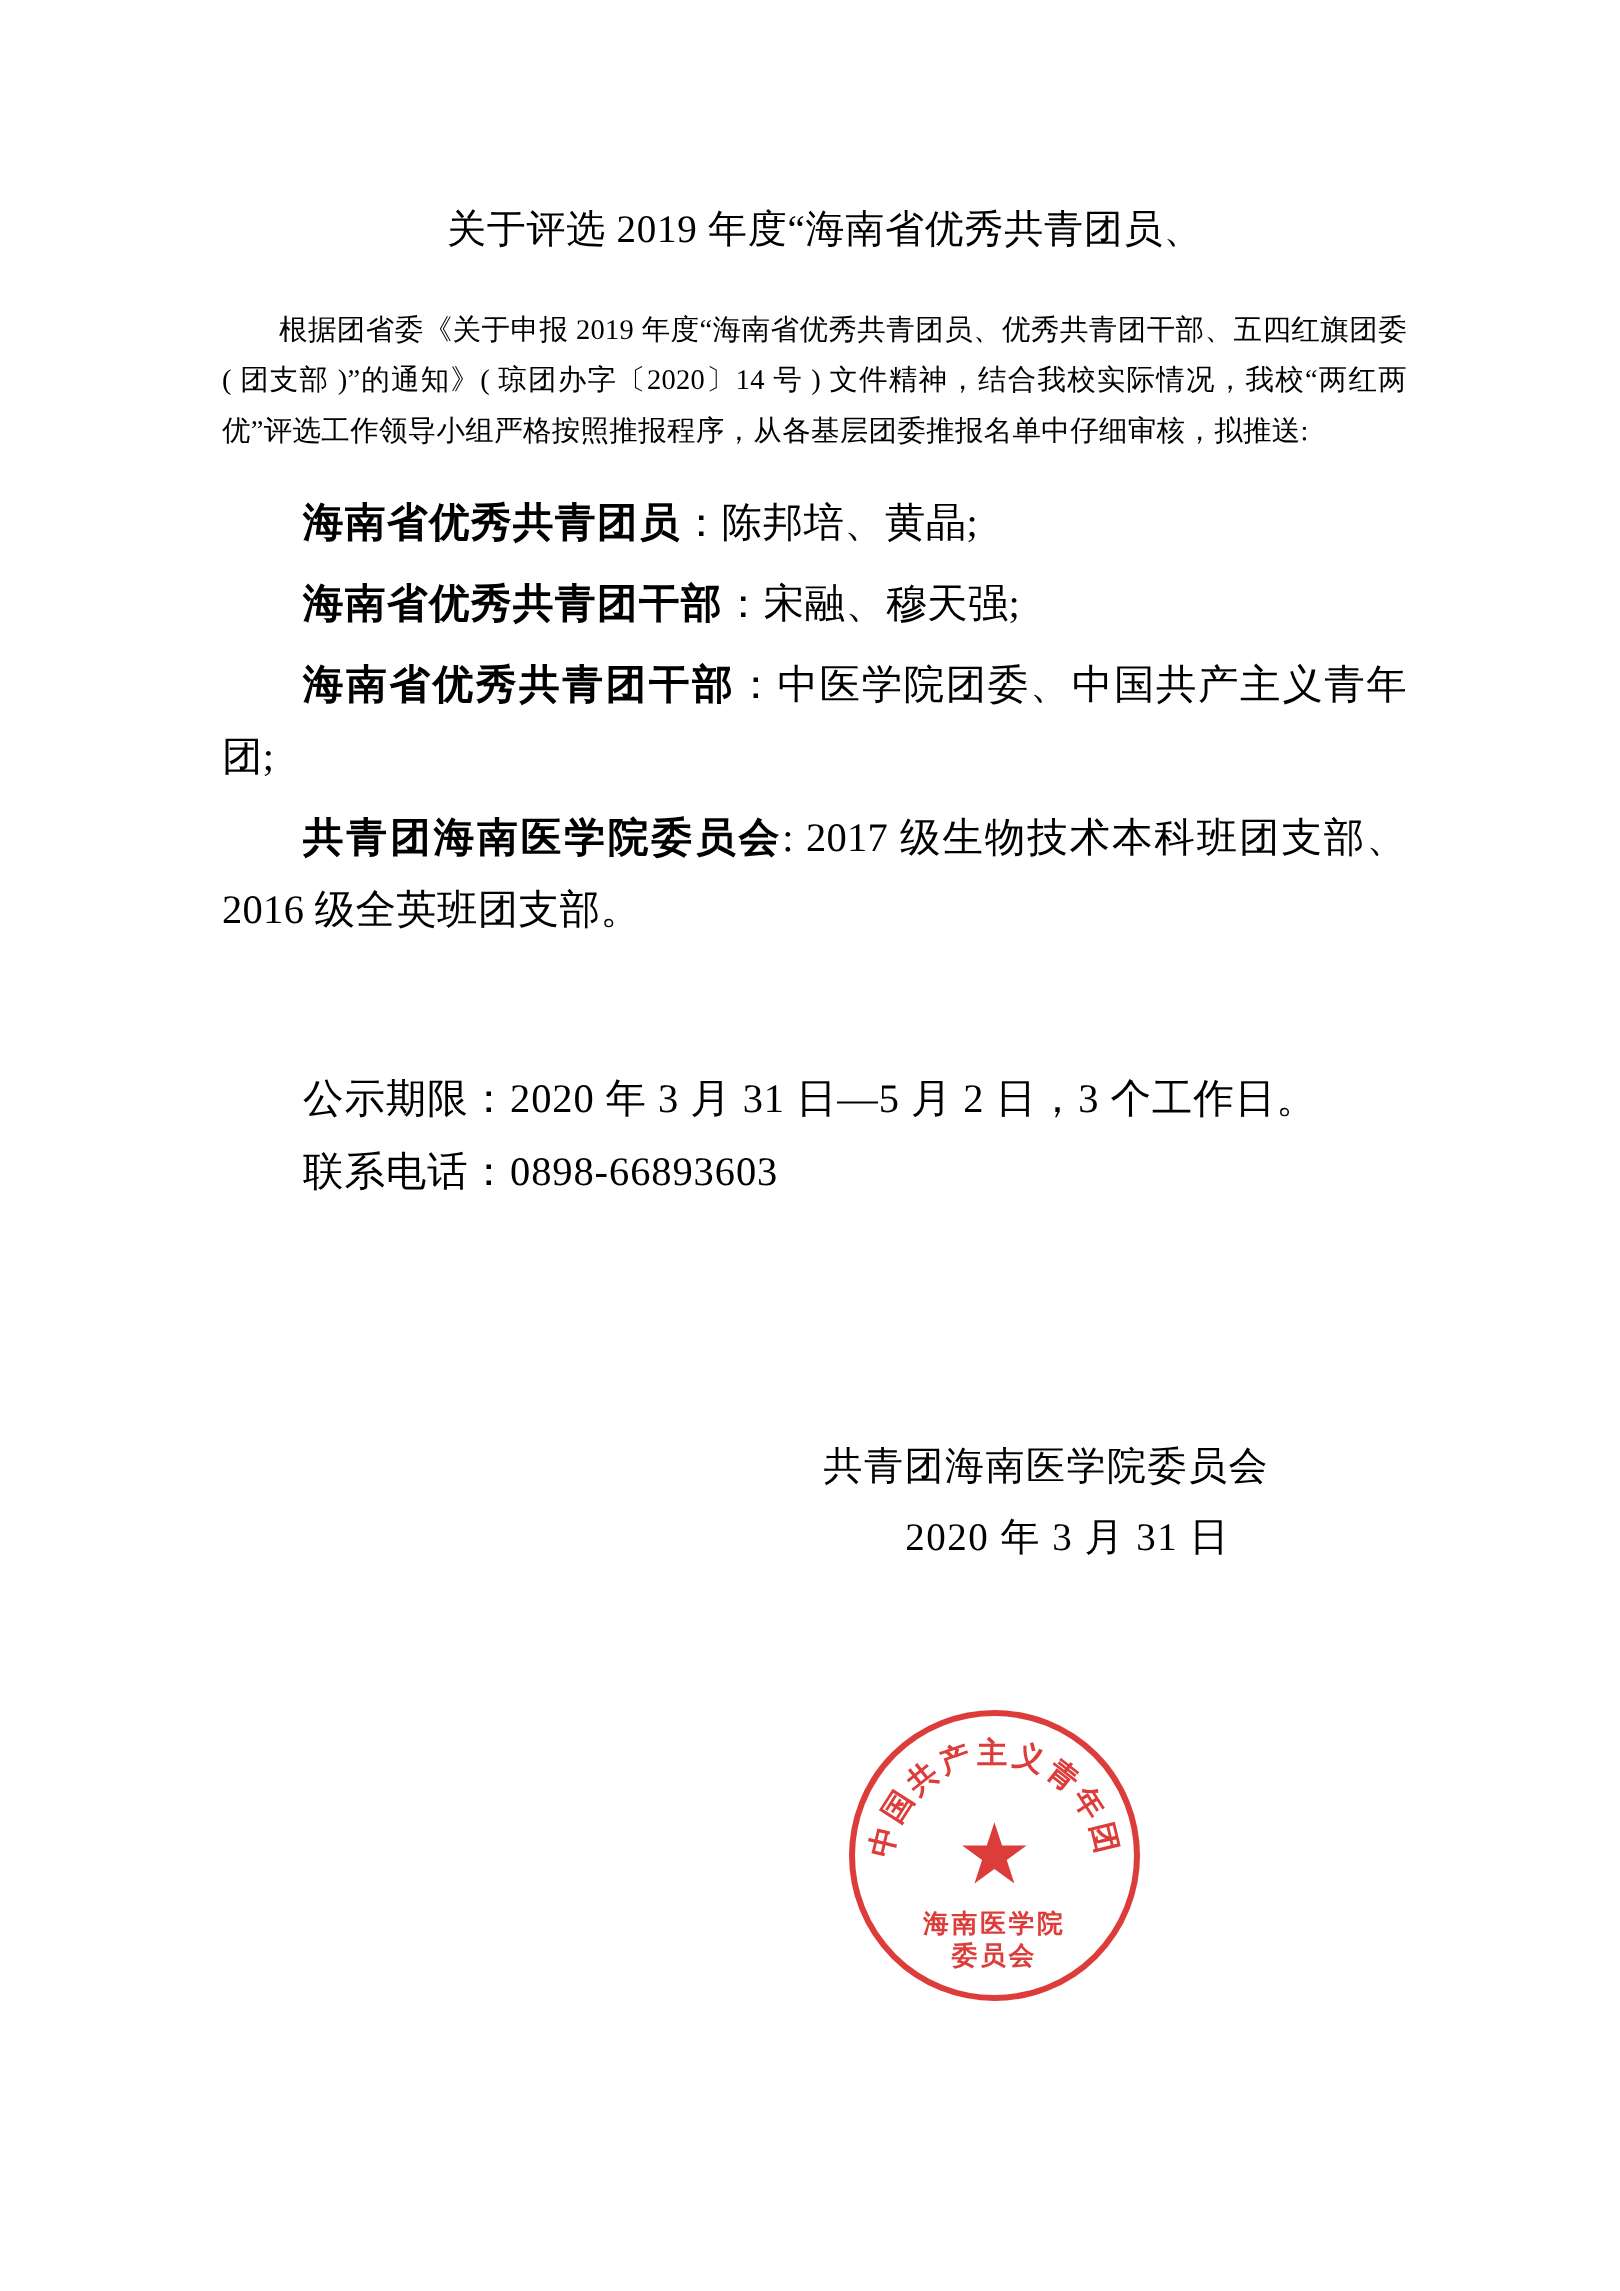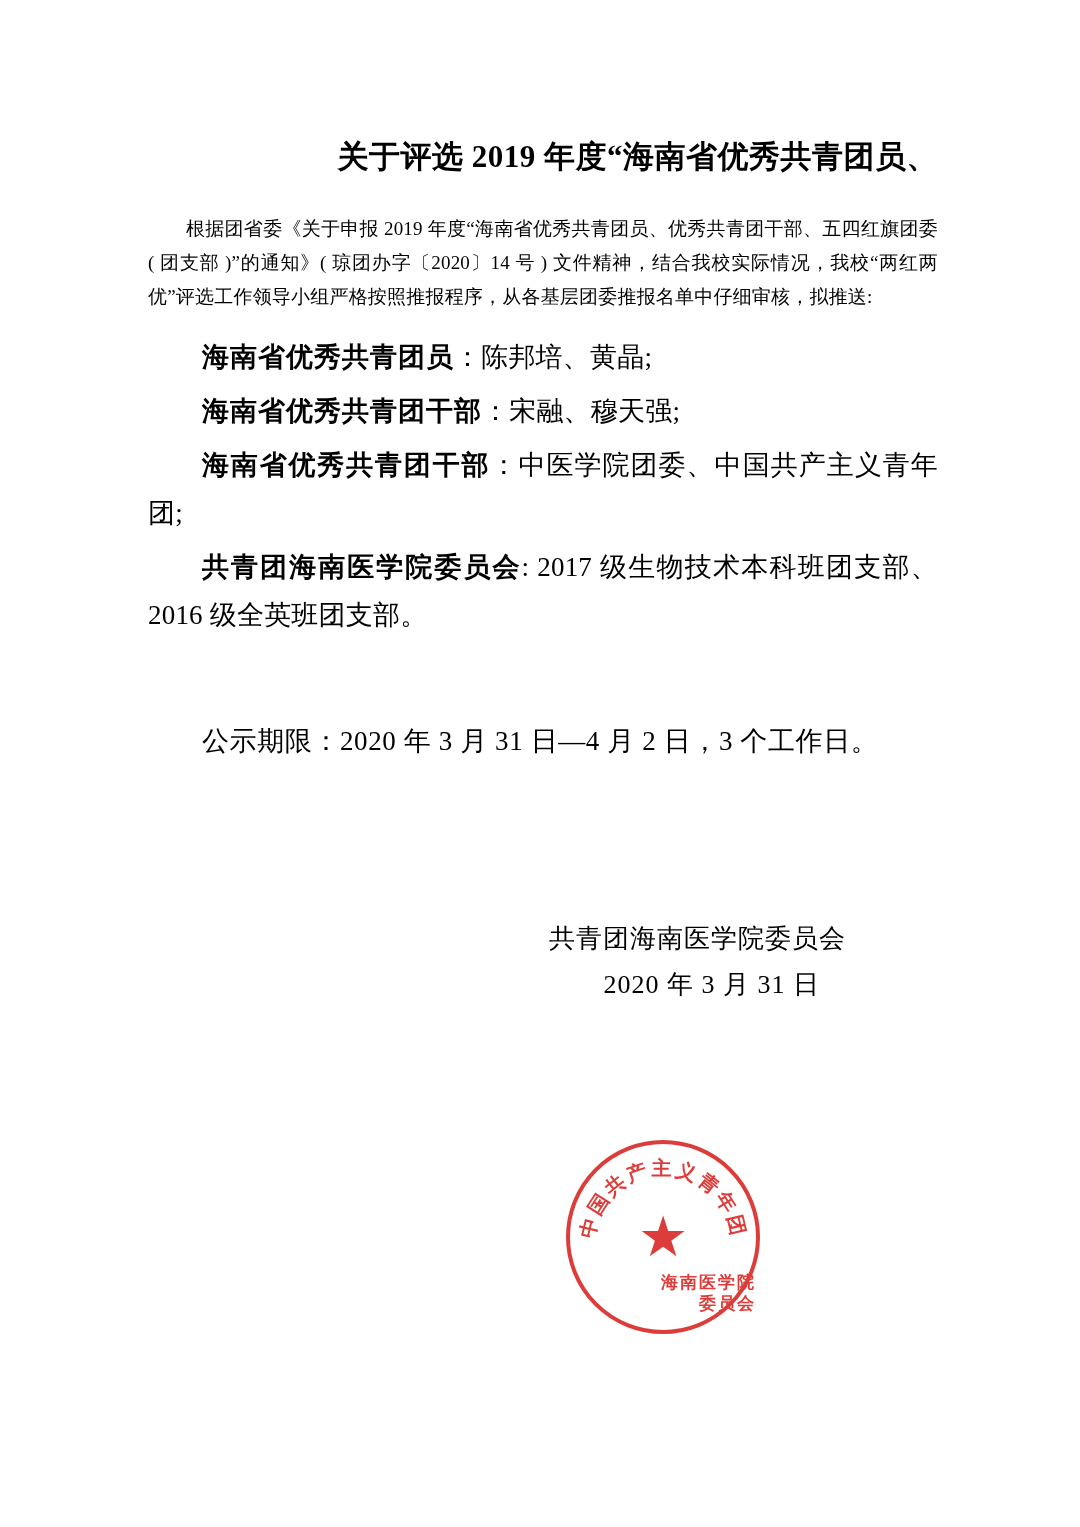--- a/index.html
+++ b/index.html
@@ -19,23 +19,23 @@
     background: #ffffff;
     overflow: hidden;
   }
   .content {
     position: absolute;
     left: 148px;
     top: 0;
     width: 790px;
   }
   .title {
-    text-align: right;
-    font-weight: bold;
-    font-size: 31px;
+    text-align: center;
+    font-weight: normal;
+    font-size: 26px;
     line-height: 1.75;
     letter-spacing: 0.5px;
     margin-top: 130px;
   }
   .title-line-1 {
     display: block;
     padding-left: 14px;
   }
   .title-line-2 {
     display: block;
@@ -122,21 +122,21 @@
     font-family: "Liberation Serif", serif;
     font-size: 20px;
     font-weight: bold;
     letter-spacing: 3px;
   }
   .seal-bottom {
     position: absolute;
     left: 0;
     right: 0;
     bottom: 16px;
-    text-align: right;
+    text-align: center;
     color: #d8231f;
     font-size: 17px;
     font-weight: bold;
     line-height: 1.25;
     letter-spacing: 2px;
   }
 </style>
 </head>
 <body>
 
@@ -160,21 +160,22 @@
 
     <div class="award-line wrap">
       <span class="award-label">海南省优秀共青团干部</span><span>：</span><span>中医学院团委、中国共产主义青年团;</span>
     </div>
 
     <div class="award-line wrap">
       <span class="award-label">共青团海南医学院委员会</span><span>: </span><span>2017 级生物技术本科班团支部、2016 级全英班团支部。</span>
     </div>
 
     <div class="notice-block">
-      <div class="notice-line">公示期限：2020 年 3 月 31 日—4 月 2 日，3 个工作日。</div>
+      <div class="notice-line">公示期限：2020 年 3 月 31 日—5 月 2 日，3 个工作日。</div>
+      <div class="notice-line">联系电话：0898-66893603</div>
     </div>
 
     <div class="signature">
       <div class="sig-line">共青团海南医学院委员会</div>
       <div class="sig-line sig-date">2020 年 3 月 31 日</div>
     </div>
 
   </div>
 
   <div class="seal">

